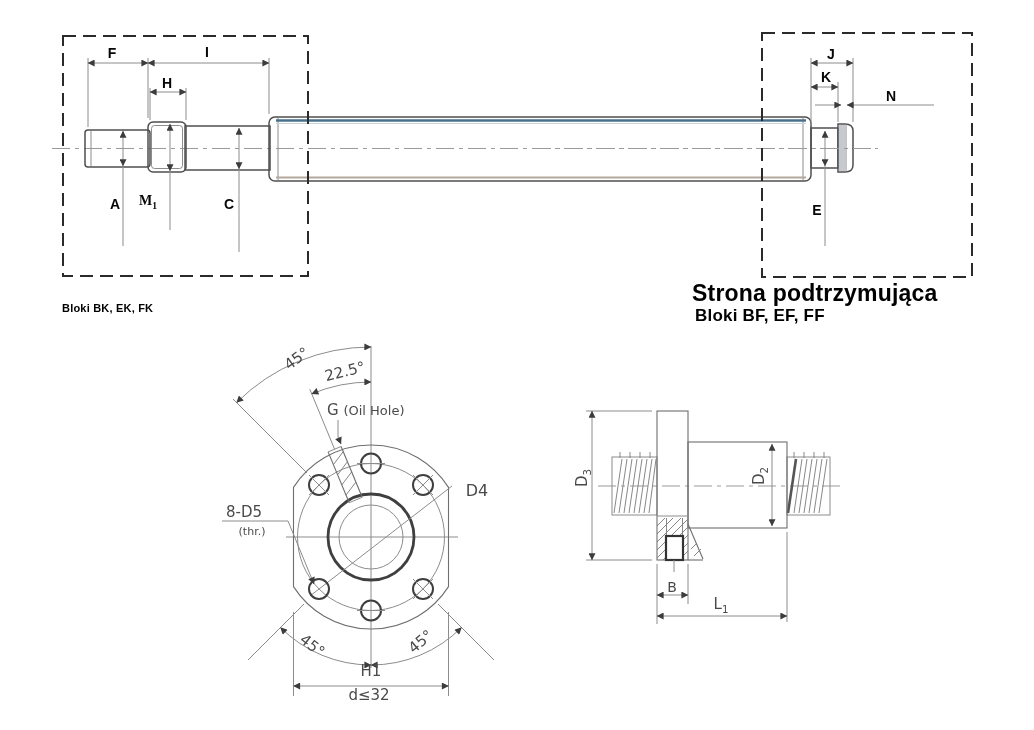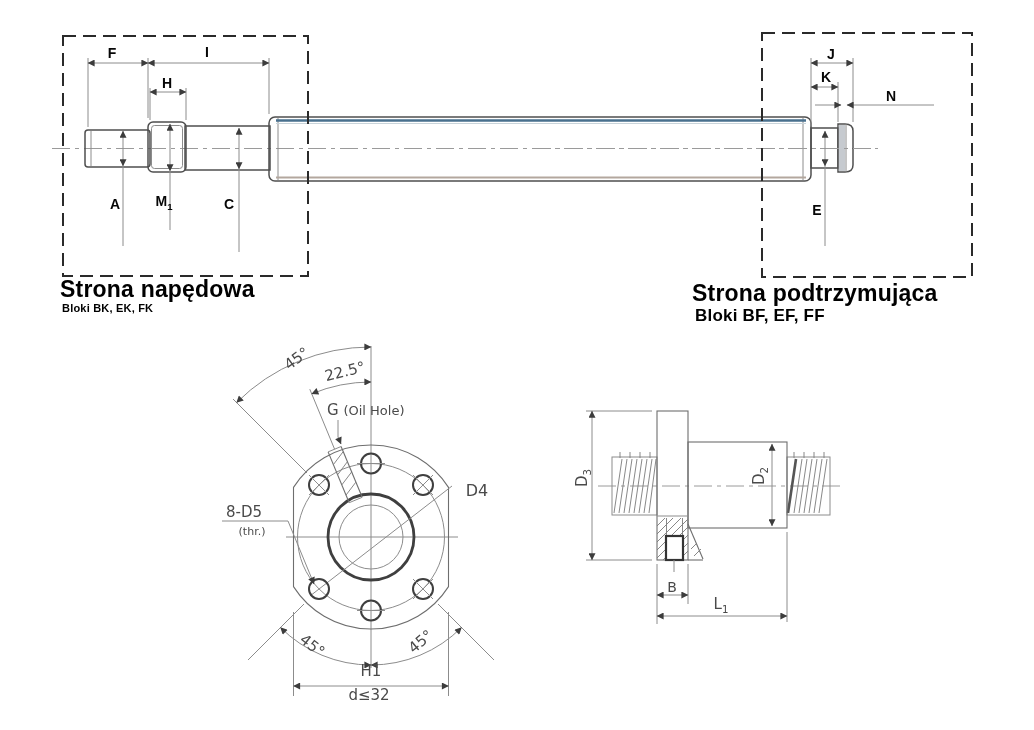--- a/index.html
+++ b/index.html
@@ -192,30 +192,29 @@
     <line x1="592" y1="411" x2="592" y2="560" class="thin" marker-start="url(#arw)" marker-end="url(#arw)"></line>
     <line x1="772" y1="444" x2="772" y2="526" class="thin" marker-start="url(#arw)" marker-end="url(#arw)"></line>
     <line x1="657" y1="564" x2="657" y2="624" class="thin"></line>
     <line x1="688" y1="564" x2="688" y2="604" class="thin"></line>
     <line x1="657" y1="595" x2="688" y2="595" class="thin" marker-start="url(#arw)" marker-end="url(#arw)"></line>
     <line x1="787" y1="532" x2="787" y2="622" class="thin"></line>
     <line x1="657" y1="616" x2="787" y2="616" class="thin" marker-start="url(#arw)" marker-end="url(#arw)"></line>
   </g>
 </svg>
 
-<div class="tl" style="left:60px;top:277px;font-size:23px;">Strona napędowa</div>
 <div class="tl" style="left:62px;top:303px;font-size:11px;">Bloki BK, EK, FK</div>
 <div class="tl" style="left:692px;top:281px;font-size:23px;">Strona podtrzymująca</div>
 <div class="tl" style="left:695px;top:307px;font-size:17px;text-align:right;">Bloki BF, EF, FF</div>
 
 <div class="lb db" style="left:112px;top:53px;">F</div>
 <div class="lb db" style="left:207px;top:52px;">I</div>
 <div class="lb db" style="left:167px;top:83px;">H</div>
 <div class="lb db" style="left:115px;top:204px;">A</div>
-<div class="lb db" style="left:164px;top:203px;"><span>M</span><sub>1</sub></div>
+<div class="lb db" style="left:148px;top:203px;font-family:Liberation Serif, serif;"><span>M</span><sub>1</sub></div>
 <div class="lb db" style="left:229px;top:204px;">C</div>
 
 <div class="lb db" style="left:831px;top:54px;">J</div>
 <div class="lb db" style="left:826px;top:77px;">K</div>
 <div class="lb db" style="left:891px;top:96px;">N</div>
 <div class="lb db" style="left:817px;top:210px;">E</div>
 
 <div class="lb dt" style="left:297px;top:359px;transform:translate(-50%,-50%) rotate(-36deg);">45°</div>
 <div class="lb dt" style="left:345px;top:372px;transform:translate(-50%,-50%) rotate(-14deg);">22.5°</div>
 <div class="lb dt" style="left:327px;top:410px;transform:translate(0,-50%);"><span>G</span> <span style="font-size:13px;">(Oil Hole)</span></div>

